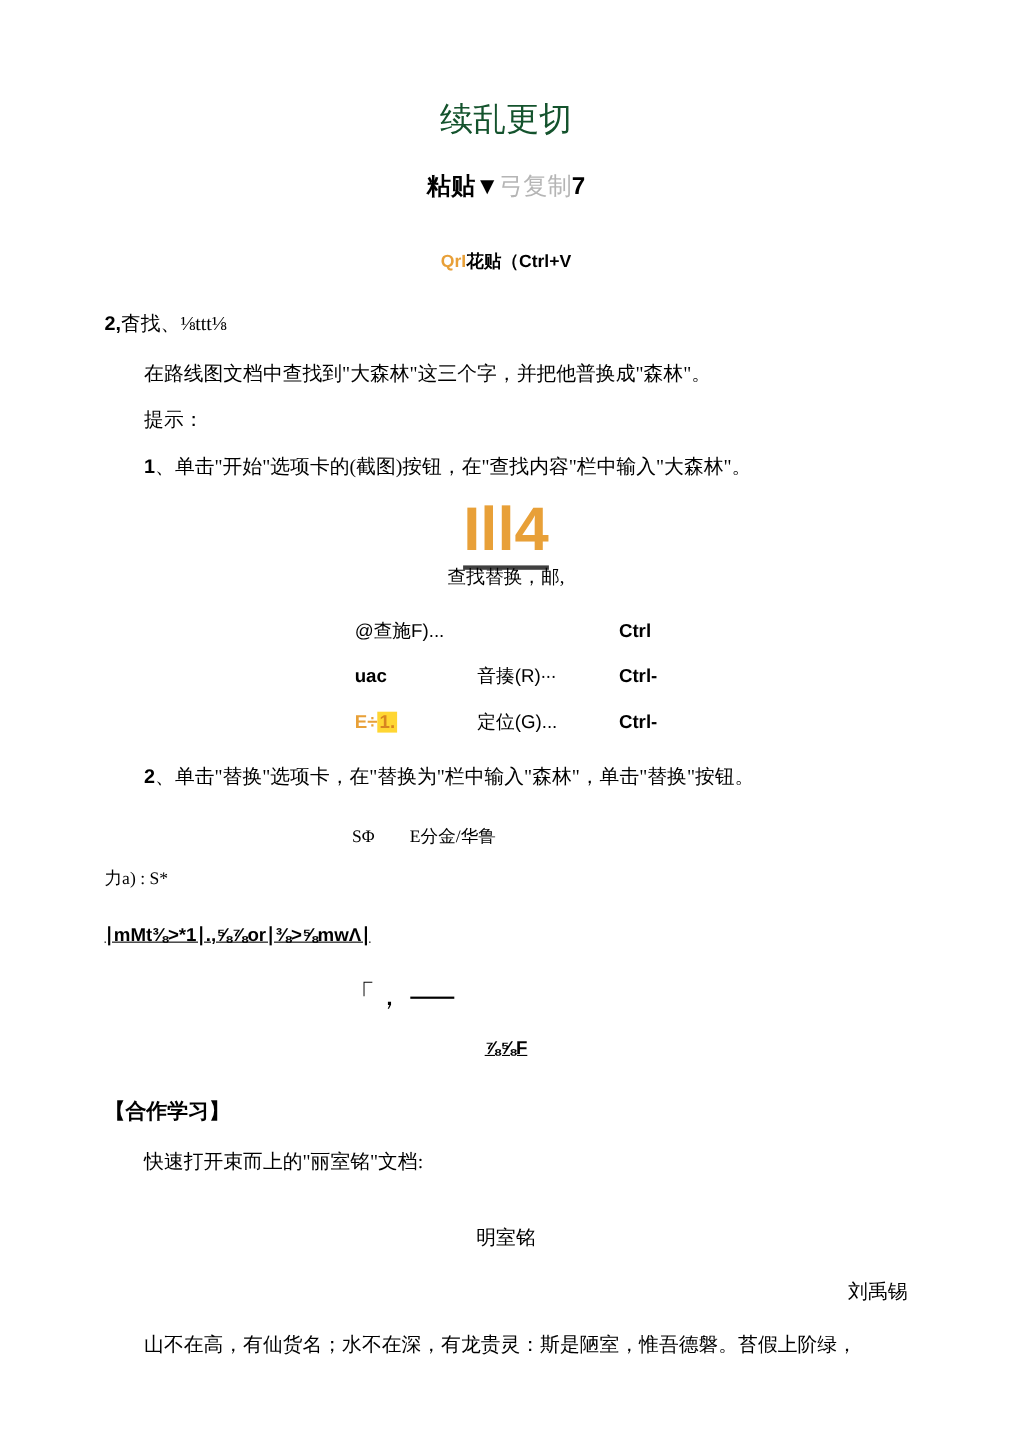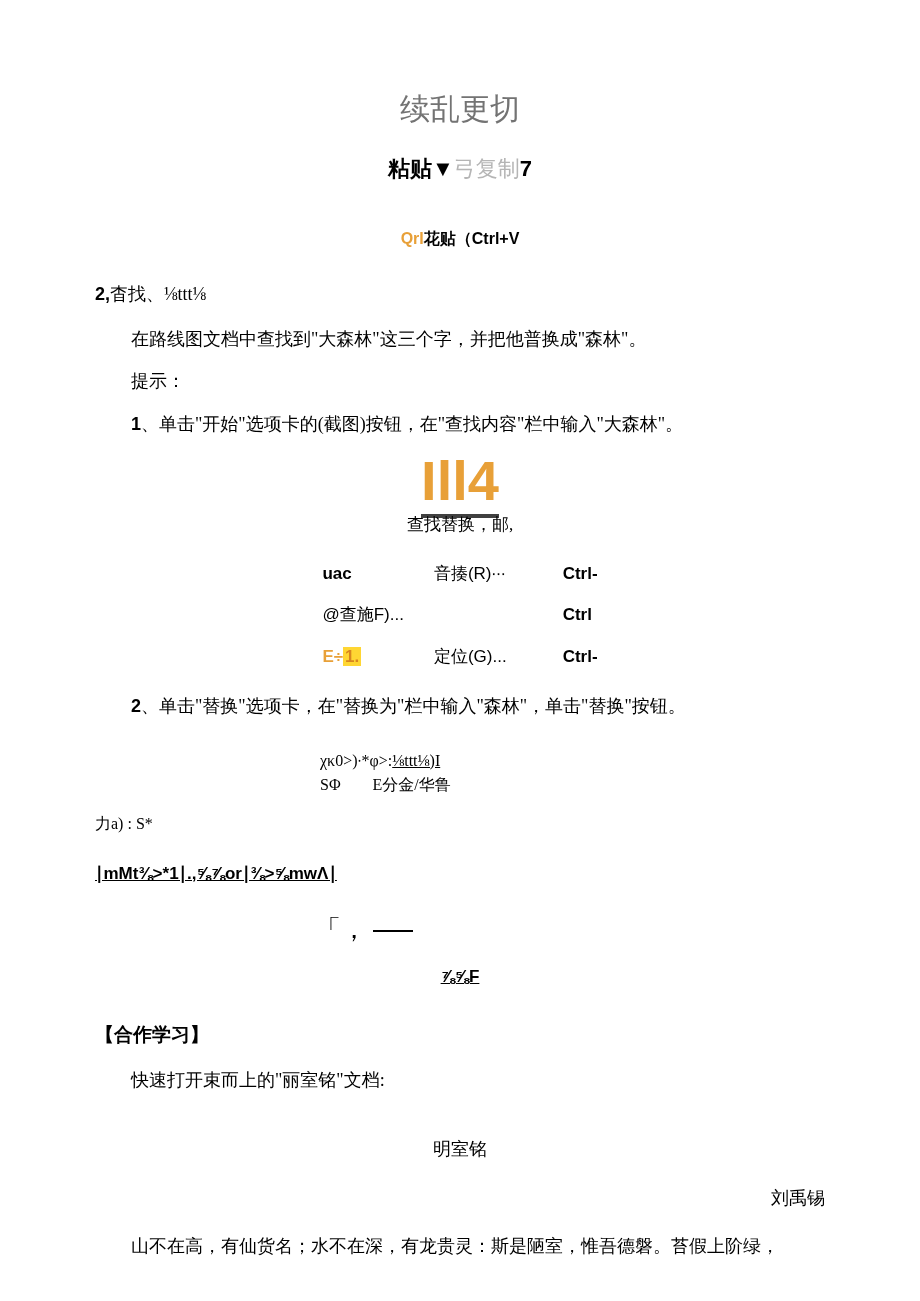--- a/index.html
+++ b/index.html
@@ -14,21 +14,21 @@
       font-family: "SimSun", "宋体", serif;
       font-size: 18px;
       color: #000000;
       padding: 85px 95px 40px 95px;
       line-height: 1.6;
     }
     .center {
       text-align: center;
     }
     .title-gray {
-      color: #737373;
+      color: #14532d;
       font-size: 30px;
       font-family: "SimHei", "黑体", sans-serif;
       margin-bottom: 18px;
     }
     .subtitle {
       font-size: 22px;
       font-family: "SimHei", "黑体", sans-serif;
       font-weight: bold;
       margin-bottom: 40px;
     }
@@ -190,43 +190,42 @@
 </div>
 
 <div class="center">
   <span class="big-orange orange-bar">Ill4</span>
 </div>
 <div class="center find-replace-label">查找替换，邮,</div>
 
 <table class="menu-table">
   <tbody>
       <tr>
+    <td>@查施F)...</td>
+    <td></td>
+    <td class="shortcut">Ctrl</td>
+  </tr>
+  <tr>
     <td><span class="bold">uac</span></td>
     <td>音揍(R)∙∙∙</td>
     <td class="shortcut">Ctrl-</td>
-  </tr>
-  <tr>
-    <td>@查施F)...</td>
-    <td></td>
-    <td class="shortcut">Ctrl</td>
   </tr>
   <tr>
     <td><span class="e-divide">E÷</span><span class="highlight-yellow">1.</span></td>
     <td> 定位(G)...</td>
     <td class="shortcut">Ctrl-</td>
   </tr>
 </tbody>
   </table>
 
 <div class="indent" style="margin-top:14px;">
   <span class="bold">2</span><span>、单击"替换"选项卡，在"替换为"栏中输入"森林"，单击"替换"按钮。</span>
 </div>
 
 <div class="garble-block">
-  <div>χκ0&gt;)∙*φ&gt;:<span class="underline">⅛ttt⅛)I</span></div>
   <div><span>SΦ</span>&nbsp;&nbsp;&nbsp;&nbsp;&nbsp;&nbsp;&nbsp;&nbsp;<span>E分金/华鲁</span></div>
 </div>
 <div class="garble-line2">力a) : S*</div>
 
 <div class="garble-bold-line">∣mMt⅜&gt;*1∣.,⅝⅞or∣⅜&gt;⅝mwΛ∣</div>
 
 <div class="bracket-line">
   <span>「，</span><span class="long-underline"></span>
 </div>
 

